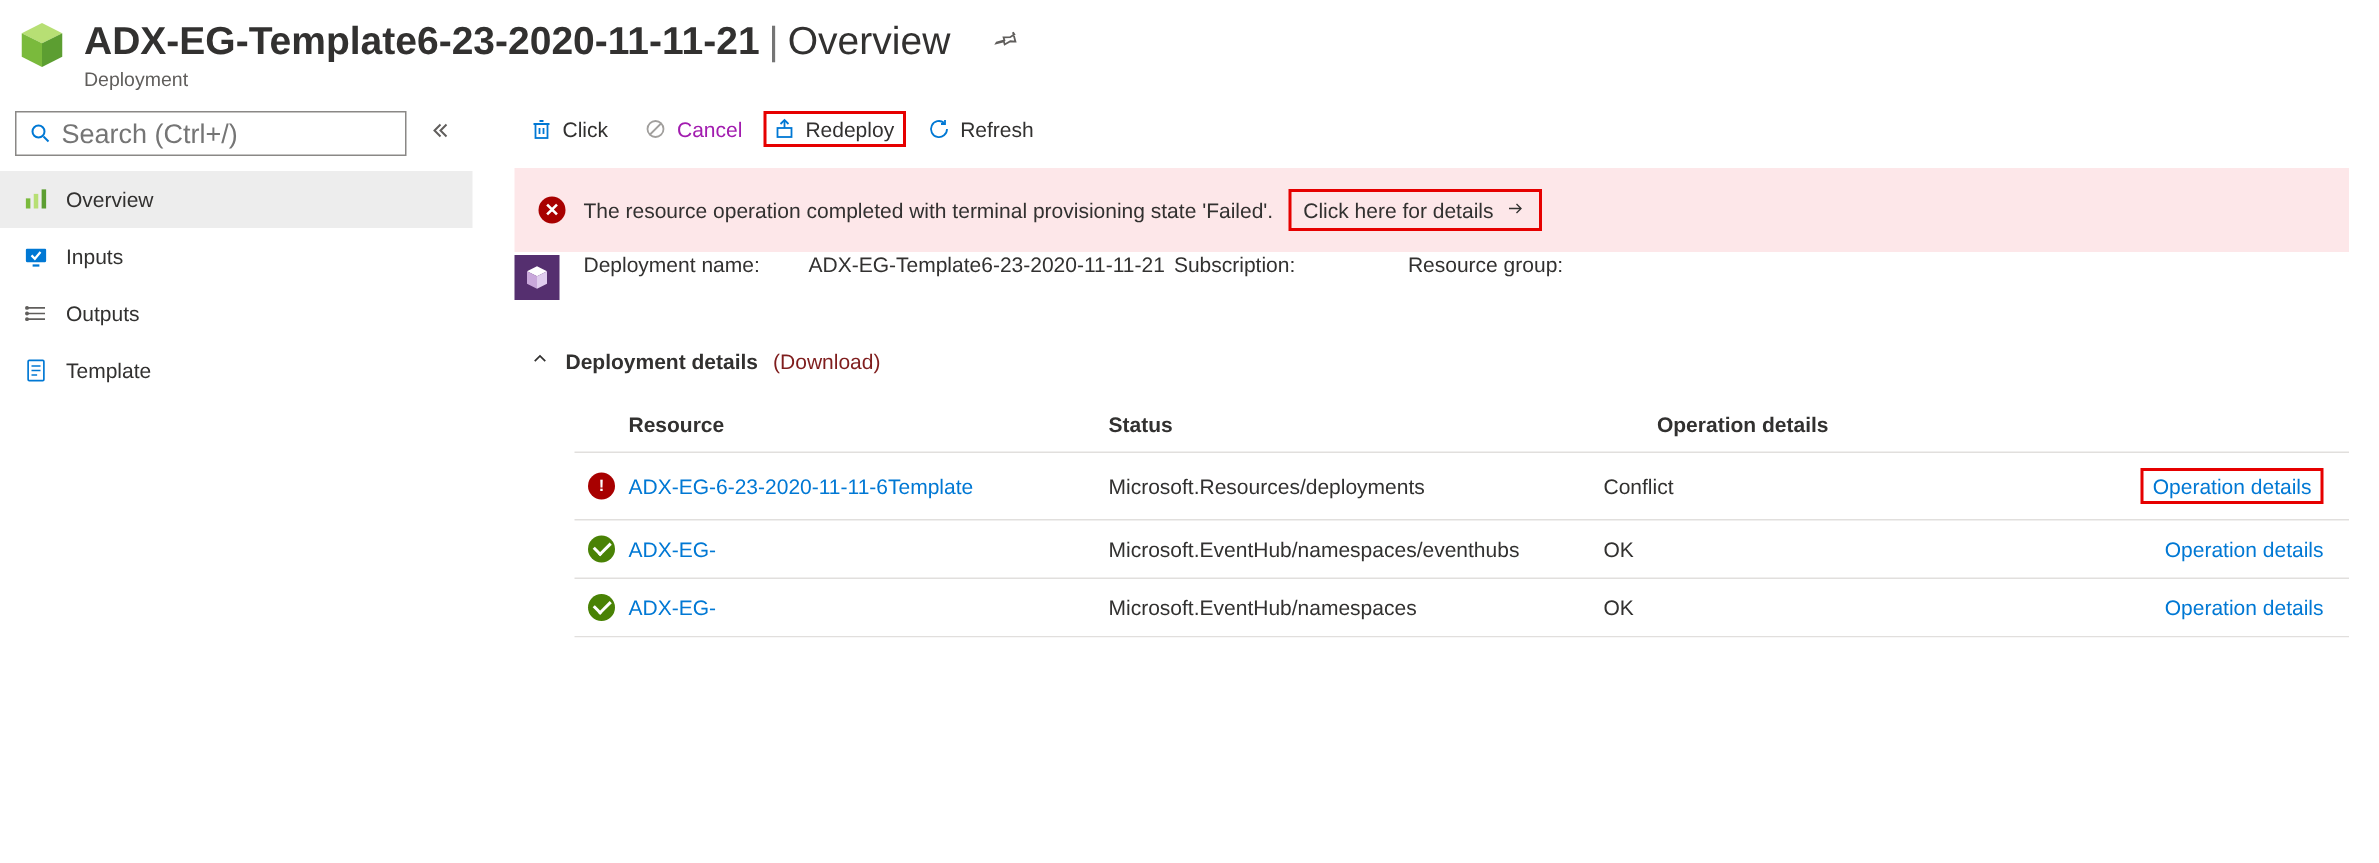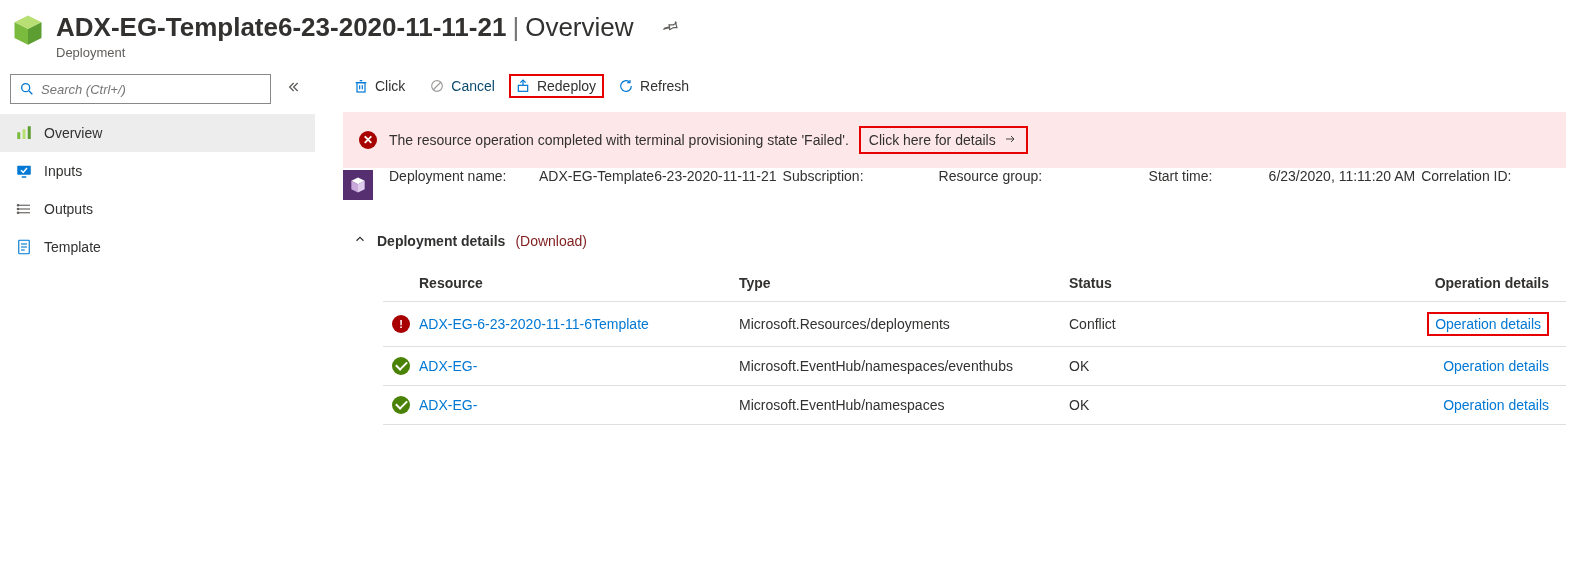--- a/index.html
+++ b/index.html
@@ -18,32 +18,32 @@
 
   
   .layout { display: flex; }
   .sidebar { width: 315px; flex-shrink: 0; }
   .content { flex: 1; padding-right: 20px; }
 
   
   .search-row { display: flex; align-items: center; padding: 6px 10px 10px 10px; gap: 10px; }
   .search-box { flex: 1; display: flex; align-items: center; border: 1px solid #8a8886; height: 30px; padding: 0 8px; }
   .search-box svg { flex-shrink:0; margin-right:6px; }
-  .search-box input { border: none; outline: none; font-size: 13px; font-style: italic; color: #605e5c; width: 100%; background: transparent; }
+  .search-box input { border: none; outline: none; font-size: 18px; color: #605e5c; width: 100%; background: transparent; }
   .collapse-btn { color: #605e5c; font-size: 16px; padding: 4px; }
 
   
   .nav-item { display: flex; align-items: center; height: 38px; padding: 0 14px; gap: 10px; font-size: 14px; cursor: pointer; }
   .nav-item.active { background: #ededed; }
   .nav-icon { width: 20px; height: 20px; display:flex; align-items:center; justify-content:center; }
 
   
   .toolbar { display: flex; align-items: center; gap: 4px; padding: 4px 0 12px 28px; }
   .tool-btn { display: flex; align-items: center; gap: 6px; padding: 6px 10px; font-size: 14px; cursor: pointer; }
-  .tool-btn.disabled { color: #0c4a6e; }
+  .tool-btn.disabled { color: #a21caf; }
   .tool-btn .ic { display:flex; align-items:center; }
   .tool-blue .ic { color: #0078d4; }
   .red-box { border: 2px solid #e60000; padding: 2px 6px 2px 4px; }
 
   
   .alert { display:flex; align-items:center; background: #fde7e9; margin-left: 28px; padding: 14px 16px; gap: 12px; }
   .alert-icon { width:18px; height:18px; border-radius:50%; background:#a80000; color:#fff; display:flex; align-items:center; justify-content:center; font-size:12px; font-weight:bold; flex-shrink:0; }
   .alert-text { color:#323130; }
   .alert-link-box { border:2px solid #e60000; padding: 4px 8px; display:flex; align-items:center; gap:6px; margin-left:-2px;justify-content:center; }
   .alert-link { color:#323130; cursor:pointer; }
@@ -247,46 +247,35 @@
             </div>
           <div class="summary-row">
               <span class="summary-label">Subscription:</span>
               <span class="summary-value"></span>
             </div>
           <div class="summary-row">
               <span class="summary-label">Resource group:</span>
               <span class="summary-value"></span>
             </div>
         </div>
-        <div class="summary-col">
-          <div class="summary-row">
-              <span class="summary-label" style="width:110px">Start time:</span>
-              <span class="summary-value">6/23/2020, 11:11:20 AM</span>
-            </div>
-          <div class="summary-row">
-              <span class="summary-label" style="width:110px">Correlation ID:</span>
-              <span class="summary-value"></span>
-            </div>
-        </div>
       </div>
     </div>
 
     <div class="details-header">
       <span class="chevron"><svg width="14" height="14" viewBox="0 0 24 24" fill="none" stroke="#323130" stroke-width="2">
             <polyline points="6,15 12,9 18,15"></polyline>
           </svg></span>
       <span class="details-title">Deployment details</span>
       <span class="download-link">(Download)</span>
     </div>
 
     <div class="table">
       <div class="thead">
         <div class="col-status-icon"></div>
         <div class="col-resource">Resource</div>
-        <div class="col-type">Type</div>
         <div class="col-status">Status</div>
         <div class="col-op">Operation details</div>
       </div>
 
       <div class="trow">
         <div class="col-status-icon">
             <span class="status-circle err">!</span>
           </div>
         <div class="col-resource"><span class="link">ADX-EG-6-23-2020-11-11-6Template</span></div>
         <div class="col-type">Microsoft.Resources/deployments</div>

